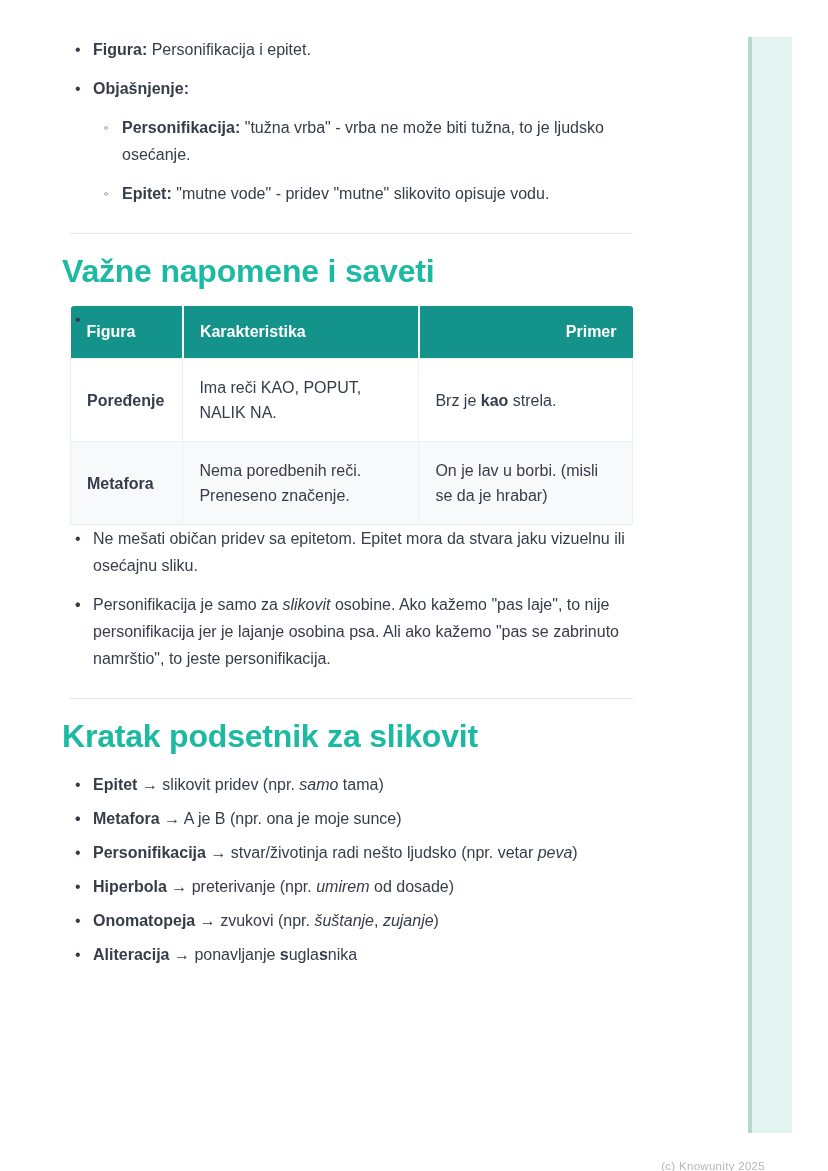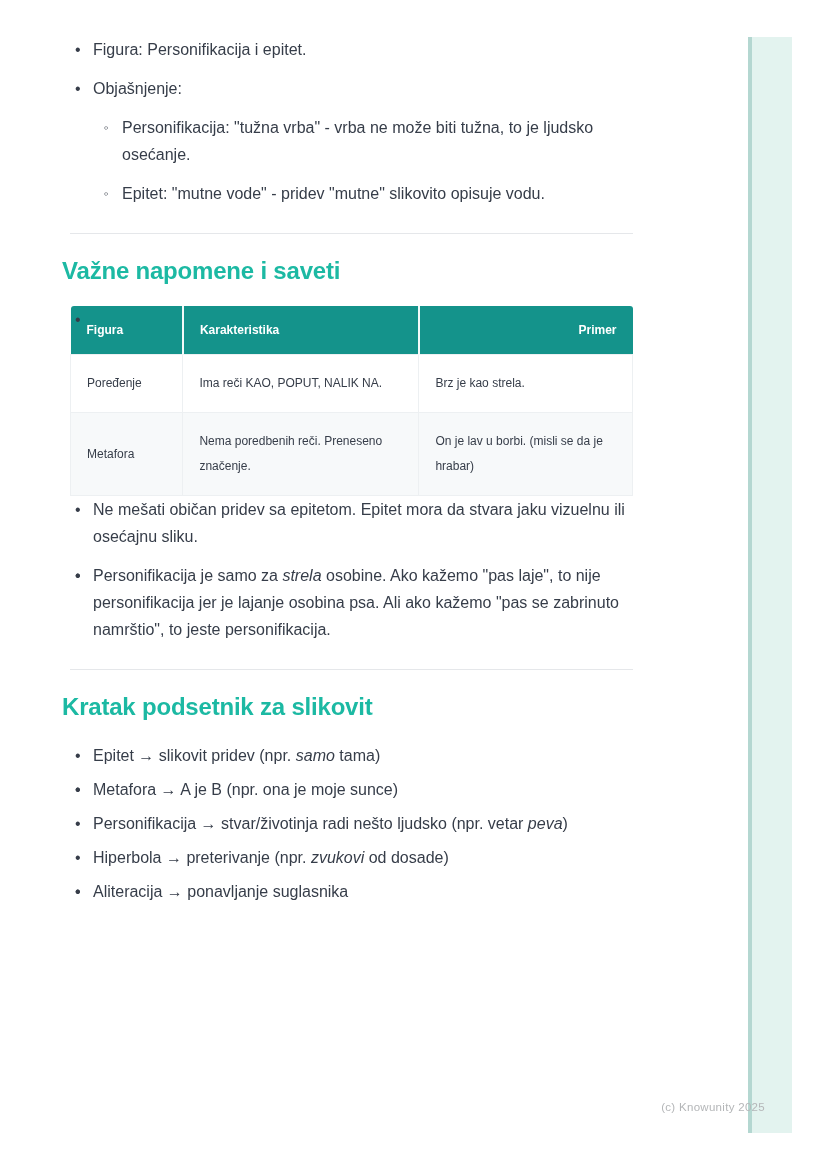--- a/index.html
+++ b/index.html
@@ -20,48 +20,48 @@
     font-family:"Liberation Sans", sans-serif;
     -webkit-font-smoothing:antialiased;
   }
   .content{position:absolute;left:62px;top:36px;width:572px;}
   ul.bullets{margin:0;padding:0;list-style:none;}
   .li{position:relative;margin:0 0 12px 0;font-size:16px;line-height:27px;}
   .li.lvl1{padding-left:31px;}
   .li.lvl1 > .marker{position:absolute;left:13px;top:0;}
   .li.lvl2{padding-left:60px;}
   .li.lvl2 > .marker{position:absolute;left:42px;top:0;font-size:13px;}
-  .b{font-weight:400;}
+  .b{font-weight:700;}
   .i{font-style:italic;}
   hr.divider{border:none;border-top:1px solid var(--rule);margin:26px 0 0 8px;width:563px;}
   h2.section-title{
-    font-size:24px;line-height:30px;font-weight:700;color:var(--accent);
+    font-size:32px;line-height:30px;font-weight:700;color:var(--accent);
     margin:22px 0 20px 0;letter-spacing:-0.2px;
   }
   table.doc-table{
     border-collapse:collapse;margin:6px 0 0 8px;width:563px;
-    font-size:12px;table-layout:fixed;
+    font-size:16px;table-layout:fixed;
   }
   table.doc-table th{
     background:var(--table-head);color:#fff;text-align:left;font-weight:600;
     padding:17px 16px;border-right:2px solid rgba(255,255,255,0.95);
   }
   table.doc-table th:first-child{border-top-left-radius:3px;}
   table.doc-table th:last-child{border-right:none;border-top-right-radius:3px;text-align:right;}
   table.doc-table td{
     padding:16px;border:1px solid var(--cell-border);
     vertical-align:middle;line-height:25px;background:#fff;
   }
   table.doc-table td:first-child{white-space:nowrap;}
   table.doc-table tbody tr:nth-child(2) td{background:var(--row-alt);}
   .tips{margin-top:26px;}
   ul.reminder .li{margin-bottom:7px;}
   .reminder-wrap{margin-top:18px;}
   .footer-note{
-    position:absolute;top:1101px;right:63px;z-index:2;
+    position:absolute;top:1160px;right:63px;z-index:2;
     font-size:11.5px;letter-spacing:0.3px;color:var(--footer-color);
   }
   .side-stripe{
     position:absolute;top:37px;right:36px;width:40px;height:1096px;z-index:1;
     background:var(--stripe-fill);opacity:0.85;
     border-left:4px solid var(--stripe-edge);
   }
 </style>
 </head>
 <body>
@@ -106,35 +106,35 @@
           <td><span class="b">Metafora</span></td>
           <td><span>Nema poredbenih reči. Preneseno značenje.</span></td>
           <td><span>On je lav u borbi. (misli se da je hrabar)</span></td>
         </tr>
       </tbody>
   </table>
 
   <ul class="bullets tips">
       <li class="li lvl1"><span class="marker">•</span><span class="li-text"><span>Ne mešati običan pridev sa epitetom. Epitet mora da stvara jaku vizuelnu ili osećajnu sliku.</span></span></li>
       <li class="li lvl1"><span class="marker">•</span></li>
-      <li class="li lvl1"><span class="marker">•</span><span class="li-text"><span>Personifikacija je samo za </span><span class="i">strela</span><span> osobine. Ako kažemo "pas laje", to nije personifikacija jer je lajanje osobina psa. Ali ako kažemo "pas se zabrinuto namrštio", to jeste personifikacija.</span></span></li>
+      <li class="li lvl1"><span class="marker">•</span><span class="li-text"><span>Personifikacija je samo za </span><span class="i">slikovit</span><span> osobine. Ako kažemo "pas laje", to nije personifikacija jer je lajanje osobina psa. Ali ako kažemo "pas se zabrinuto namrštio", to jeste personifikacija.</span></span></li>
     </ul>
 
   <hr class="divider">
 
   <h2 class="section-title">Kratak podsetnik za slikovit</h2>
 
   <div class="reminder-wrap">
     <ul class="bullets reminder">
         <li class="li lvl1"><span class="marker">•</span><span class="li-text"><span class="b">Epitet</span><span> → slikovit pridev (npr. </span><span class="i">samo</span><span> tama)</span></span></li>
         <li class="li lvl1"><span class="marker">•</span></li>
         <li class="li lvl1"><span class="marker">•</span><span class="li-text"><span class="b">Metafora</span><span> → A je B (npr. ona je moje sunce)</span></span></li>
         <li class="li lvl1"><span class="marker">•</span><span class="li-text"><span class="b">Personifikacija</span><span> → stvar/životinja radi nešto ljudsko (npr. vetar </span><span class="i">peva</span><span>)</span></span></li>
-        <li class="li lvl1"><span class="marker">•</span><span class="li-text"><span class="b">Hiperbola</span><span> → preterivanje (npr. </span><span class="i">zvukovi</span><span> od dosade)</span></span></li>
-        <li class="li lvl1"><span class="marker">•</span></li>
+        <li class="li lvl1"><span class="marker">•</span><span class="li-text"><span class="b">Hiperbola</span><span> → preterivanje (npr. </span><span class="i">umirem</span><span> od dosade)</span></span></li>
+        <li class="li lvl1"><span class="marker">•</span><span class="li-text"><span class="b">Onomatopeja</span><span> → zvukovi (npr. </span><span class="i">šuštanje</span><span>, </span><span class="i">zujanje</span><span>)</span></span></li>
         <li class="li lvl1"><span class="marker">•</span><span class="li-text"><span class="b">Aliteracija</span><span> → ponavljanje </span><span class="b">s</span><span>ugla</span><span class="b">s</span><span>nika</span></span></li>
       </ul>
   </div>
 
 </div>
 
 <div class="footer-note">(c) Knowunity 2025</div>
 <div class="side-stripe"></div>
 
 </body></html>

